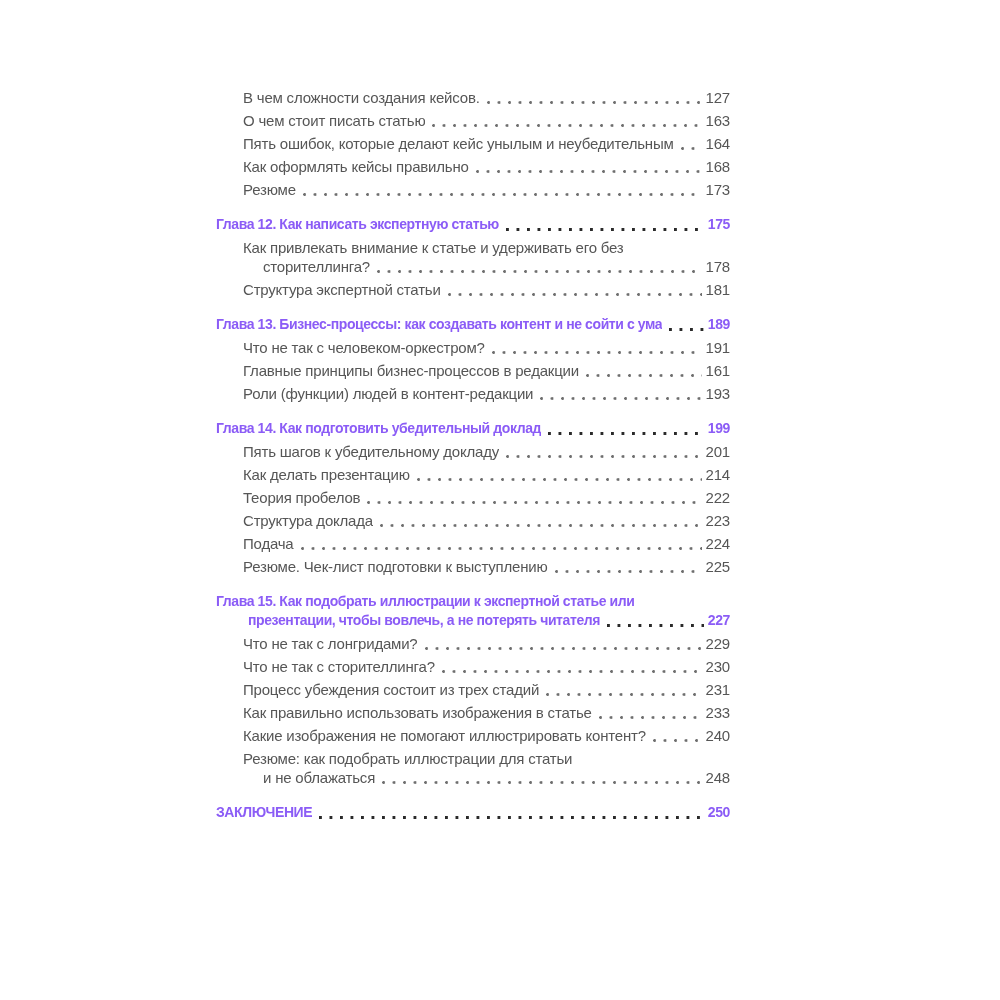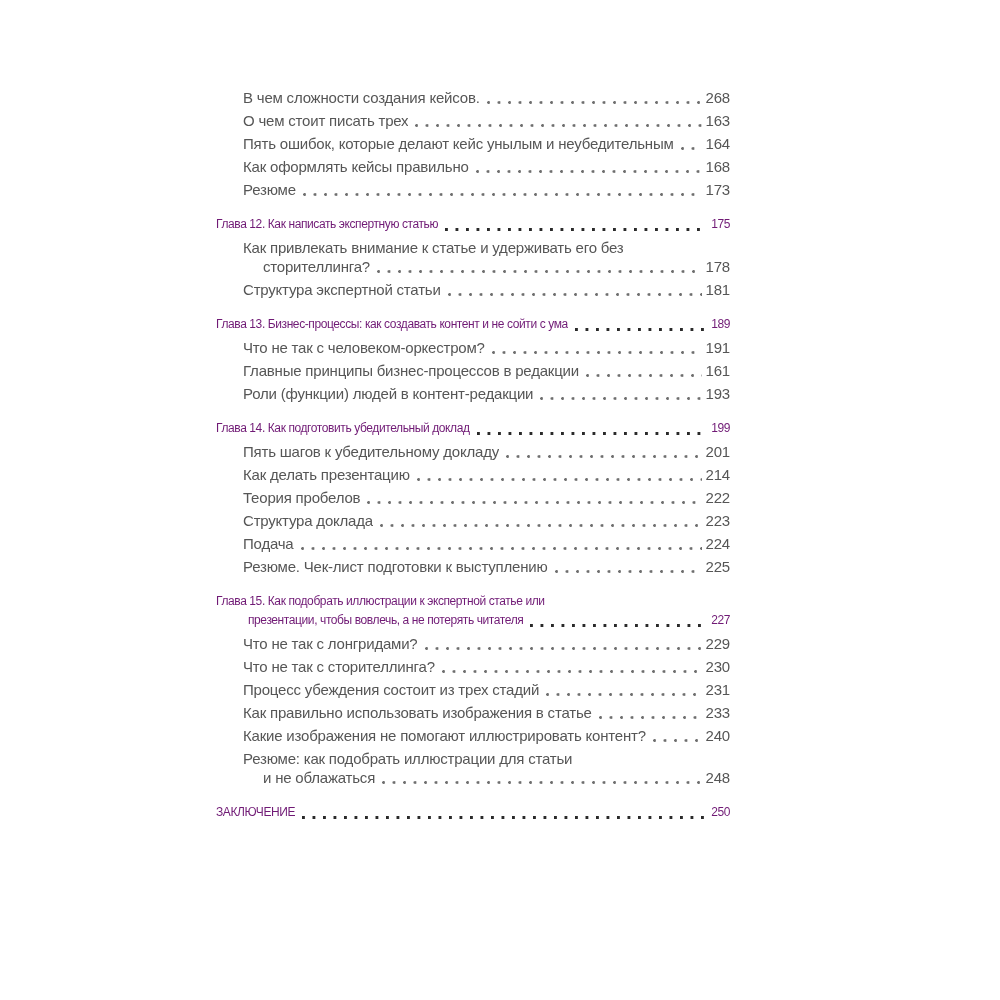--- a/index.html
+++ b/index.html
@@ -30,23 +30,23 @@
   .entry .row { display: flex; align-items: flex-end; }
   
   .entry.item .row,
   .entry.item .pre { margin-left: 27px; }
   .entry.item .row.cont { margin-left: 47px; }
   .entry.chapter .row,
   .entry.chapter .pre { margin-left: 0; }
   .entry.chapter .row.cont { margin-left: 32px; }
   
   .entry.chapter, .entry.final {
-    color: #701a75;
-    font-weight: normal;
-    font-size: 12px;
+    color: #8b5cf6;
+    font-weight: bold;
+    font-size: 14px;
     letter-spacing: -0.4px;
   }
   .t {
     flex: 0 1 auto;
     white-space: nowrap;
     overflow: hidden;
   }
   .n { flex: 0 0 auto; }
   .leader {
     flex: 1 1 auto;
@@ -77,27 +77,27 @@
 </head>
 <body>
 
 <div class="canvas">
   <div class="toc">
 
     <div class="entry item">
       <div class="row">
         <span class="t">В чем сложности создания кейсов.</span>
         <span class="leader"></span>
-        <span class="n">268</span>
-      </div>
-    </div>
-
-    <div class="entry item">
-      <div class="row">
-        <span class="t">О чем стоит писать трех</span>
+        <span class="n">127</span>
+      </div>
+    </div>
+
+    <div class="entry item">
+      <div class="row">
+        <span class="t">О чем стоит писать статью</span>
         <span class="leader"></span>
         <span class="n">163</span>
       </div>
     </div>
 
     <div class="entry item">
       <div class="row">
         <span class="t">Пять ошибок, которые делают кейс унылым и неубедительным</span>
         <span class="leader"></span>
         <span class="n">164</span>

